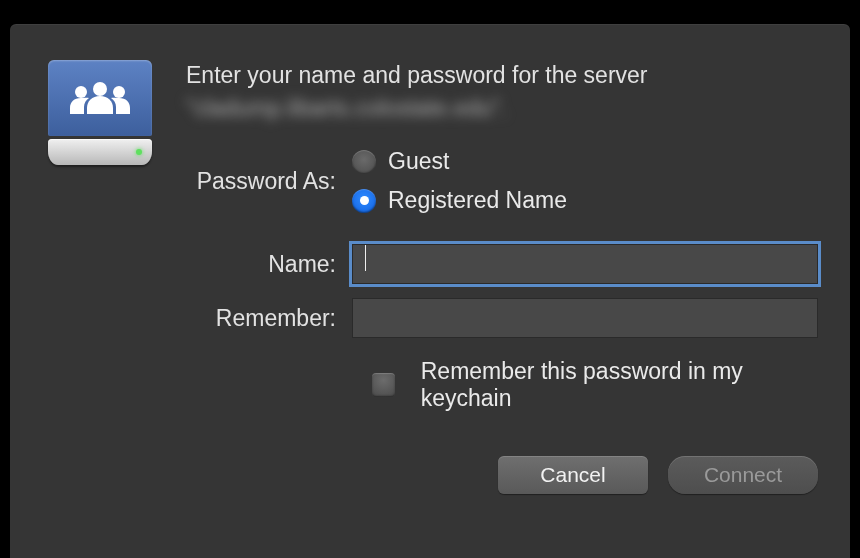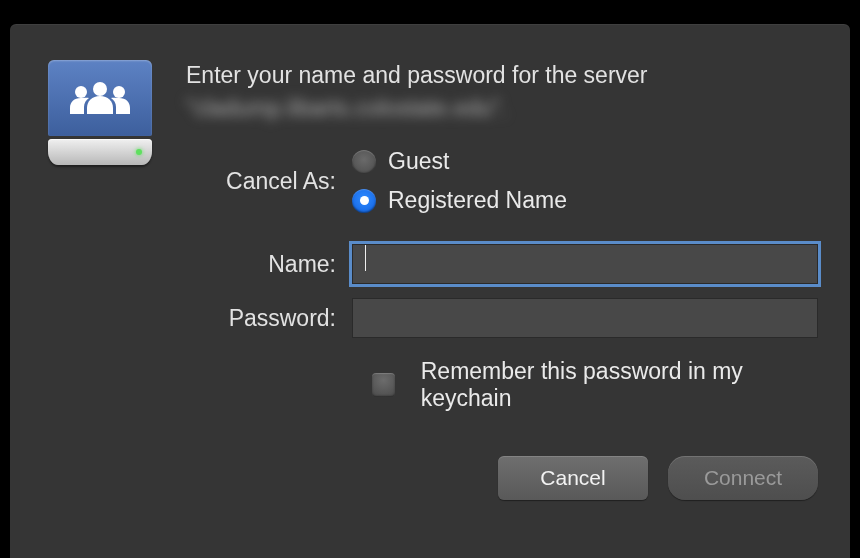--- a/index.html
+++ b/index.html
@@ -66,21 +66,21 @@
       outline: none;
     }
     .textfield.focused { box-shadow: 0 0 0 3px #5a8cc9; }
     .caret { display:inline-block; width:1px; height:26px; background:#eee; vertical-align:middle; position:relative; left:2px; }
     
     .check-row { display:flex; align-items:center; gap: 26px; margin-left: 186px; font-size: 23px; margin-top: 6px; }
     .checkbox { width:24px; height:24px; border-radius:4px; background: radial-gradient(circle at 50% 30%, #6c6c6c, #4a4a4a); box-shadow: inset 0 1px 1px rgba(255,255,255,0.2), inset 0 -1px 2px rgba(0,0,0,0.5); }
     
     .button-row { display:flex; justify-content:flex-end; gap: 20px; margin-top: 44px; }
     .btn {
-      min-width: 150px; height: 44px; padding: 0 24px;
+      min-width: 150px; height: 38px; padding: 0 24px;
       border-radius: 6px; font-size: 21px; text-align:center;
       display:flex; align-items:center; justify-content:center;
       background: linear-gradient(180deg, #6f6f6f, #595959);
       color: #f2f2f2;
       box-shadow: inset 0 1px 0 rgba(255,255,255,0.15), 0 1px 1px rgba(0,0,0,0.4);
       cursor: default;
     }
     .btn.disabled { color: #9a9a9a; background: linear-gradient(180deg, #5b5b5b, #4e4e4e); border-radius: 17px; }
   </style>
 </head>
@@ -106,40 +106,40 @@
             <div class="led"></div>
           </div>
       </div>
     </div>
 
     <div class="form-col">
       <div class="prompt">Enter your name and password for the server</div>
       <div class="server-name">"cladump.libarts.colostate.edu".</div>
 
       <div class="row" style="margin-top:26px;">
-        <div class="label">Cancel As:</div>
+        <div class="label">Password As:</div>
         <div class="radios">
           <div class="radio-item">
             <div class="radio"></div>
             <span>Guest</span>
           </div>
           <div class="radio-item">
             <div class="radio selected"></div>
             <span>Registered Name</span>
           </div>
         </div>
       </div>
 
       <div class="inputs">
         <div class="input-row">
           <div class="label">Name:</div>
           <div class="textfield focused"><span class="caret"></span></div>
         </div>
         <div class="input-row">
-          <div class="label">Password:</div>
+          <div class="label">Remember:</div>
           <div class="textfield"></div>
         </div>
       </div>
 
       <div class="check-row">
         <div class="checkbox"></div>
         <span>Remember this password in my keychain</span>
       </div>
 
       <div class="button-row">

